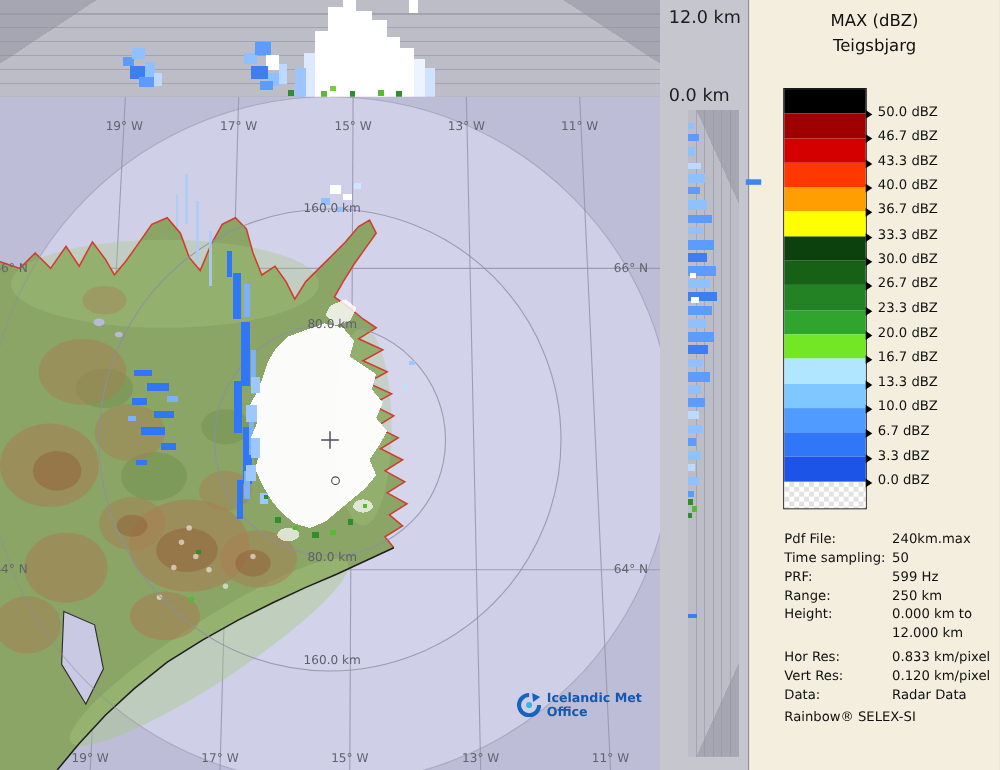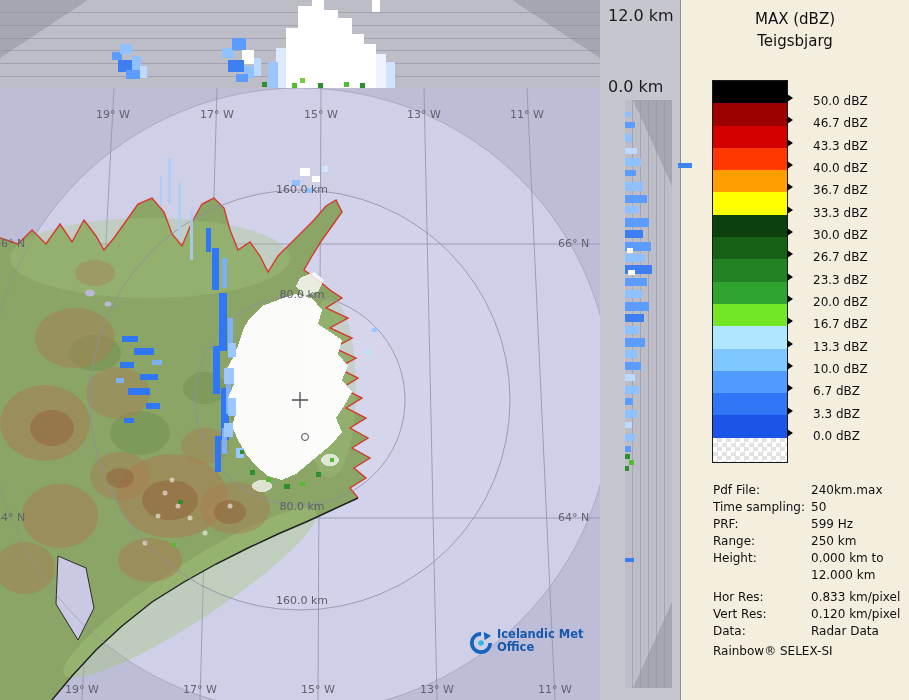--- a/index.html
+++ b/index.html
@@ -10,37 +10,37 @@
   
   .top-panel { position:absolute; left:0; top:0; width:600px; height:88px; }
 
   
   .main-map { position:absolute; left:0; top:88px; width:600px; height:612px; overflow:hidden; }
   .map-label { position:absolute; font-size:11px; color:#62626e; white-space:nowrap; transform:translateX(-50%); }
   .map-label.noshift { transform:none; }
   .ring-label { color:#5e5e6a; }
 
   
-  .logo { position:absolute; left:470px; top:540px; display:flex; align-items:flex-end; gap:5px; }
+  .logo { position:absolute; left:470px; top:540px; display:flex; align-items:center; gap:5px; }
   .logo-text { color:#1558ae; font-weight:bold; font-size:11.5px; line-height:13px; }
 
   
   .side-strip { position:absolute; left:600px; top:0; width:80px; height:700px; background:#c6c6ce; }
   .alt-label { position:absolute; left:8px; font-size:16px; color:#1c1c1c; white-space:nowrap; }
   .alt-max { top:6px; }
   .alt-min { top:77px; }
   .right-panel { position:absolute; left:25px; top:100px; width:47px; height:588px; }
 
   
   .legend { position:absolute; left:680px; top:0; width:229px; height:700px; background:#f3eedd; border-left:1px solid #8e8e96; color:#101010; }
   .legend-title { text-align:center; font-size:15px; line-height:22px; margin-top:8px; }
   .scale-bar { position:absolute; left:31px; top:80px; width:76px; border:1px solid #1a1a1a; background:#fff; }
   .swatch { width:100%; height:22.3px; }
   .checker { width:100%; height:24px; background:repeating-conic-gradient(#e2e2e2 0% 25%, #ffffff 0% 50%); background-size:9px 9px; }
-  .scale-label { position:absolute; left:106px; font-size:12px; display:flex; align-items:flex-start; gap:20px; white-space:nowrap; }
+  .scale-label { position:absolute; left:106px; font-size:12px; display:flex; align-items:flex-end; gap:5px; white-space:nowrap; }
   .arrow { width:0; height:0; border-left:6px solid #000; border-top:4px solid transparent; border-bottom:4px solid transparent; }
   .info { position:absolute; left:32px; top:482px; width:192px; font-size:12px; }
   .info-row { display:grid; grid-template-columns:98px 1fr; line-height:17px; }
   .info-gap { height:5px; }
   .footer { position:absolute; left:32px; top:644px; font-size:12px; }
 
   .stray { position:absolute; left:678px; top:163px; width:14px; height:5px; background:#3d85f0; }
 
   svg { display:block; }
 </style>

